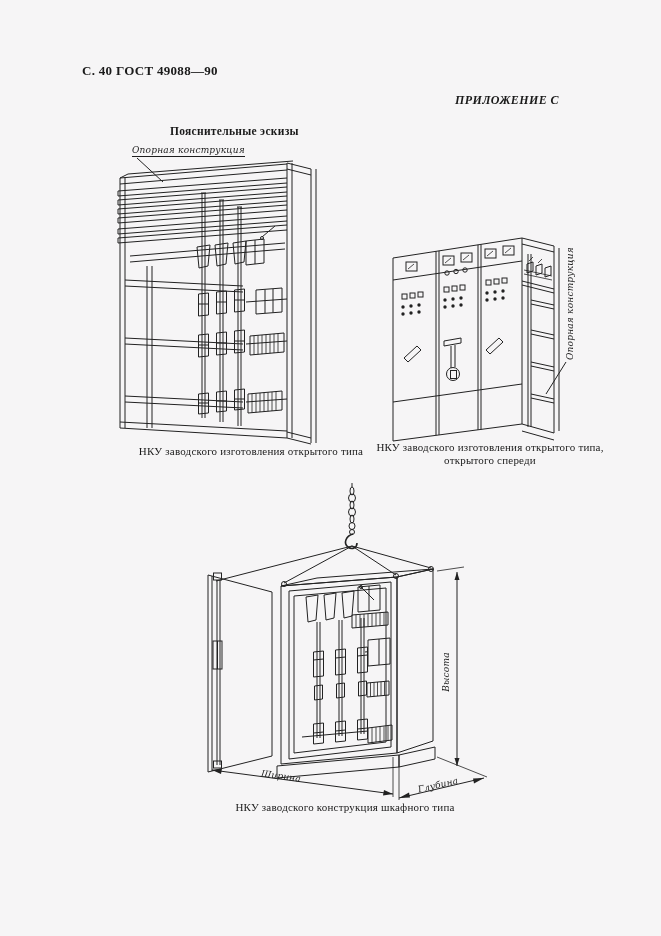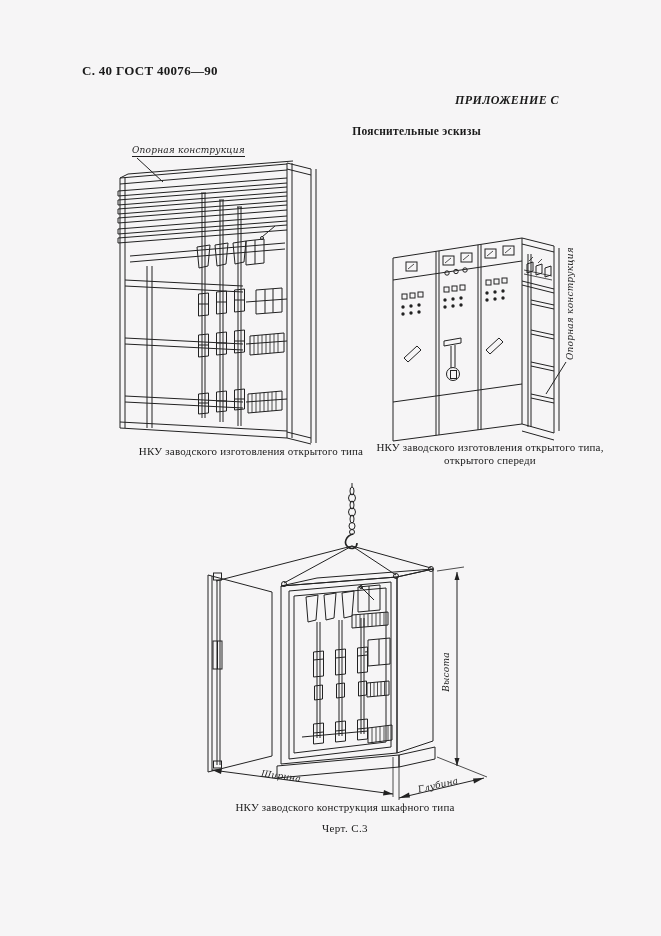--- a/index.html
+++ b/index.html
@@ -16,22 +16,22 @@
   .page-header {
     left: 82px; top: 63px;
     font-size: 13px; font-weight: bold; letter-spacing: 0.3px;
   }
   .annex {
     left: 455px; top: 93px; width: 160px;
     text-align: left;
     font-size: 12px; font-style: italic; font-weight: 600; letter-spacing: 0.4px;
   }
   .doc-title {
-    left: 181px; top: 125px; width: 300px;
-    text-align: right;
+    left: 170px; top: 125px; width: 300px;
+    text-align: left;
     font-size: 11.5px; font-weight: bold; letter-spacing: 0.3px;
   }
   .caption {
     text-align: center;
     font-size: 11px; letter-spacing: 0.2px;
     line-height: 13px;
   }
   .fig-number { text-align: center; font-size: 11px; letter-spacing: 0.4px; }
   .hand {
     font-family: "DejaVu Serif", serif;
@@ -54,21 +54,21 @@
   svg.drawing { position: absolute; }
   svg.drawing * { stroke: #222; fill: none; stroke-width: 1; }
   svg.drawing .fill { fill: #222; stroke: none; }
   svg.drawing .thin { stroke-width: 0.8; }
 </style>
 </head>
 <body>
 
 <div class="page">
 
-  <div class="abs page-header">С. 40 ГОСТ 40076—90</div>
+  <div class="abs page-header">С. 40 ГОСТ 49088—90</div>
   <div class="abs annex">ПРИЛОЖЕНИЕ С</div>
   <div class="abs doc-title">Пояснительные эскизы</div>
 
   <div class="abs hand callout-c1">Опорная конструкция</div>
 
   <svg class="drawing" style="left:100px; top:145px;" width="245" height="310" viewBox="100 145 245 310">
 
     <path d="M137,158 L163,182"></path>
 
     <g>
@@ -322,15 +322,14 @@
       <polygon class="fill" points="484,778 474,783.5 473,778.5"></polygon>
       <path class="thin" d="M399,767 V800"></path>
     </g>
   </svg>
 
   <div class="abs hand vlabel dim-height">Высота</div>
   <div class="abs hand dim-width">Ширина</div>
   <div class="abs hand dim-depth">Глубина</div>
 
   <div class="abs caption" style="left:195px; top:801px; width:300px;">НКУ заводского конструкция шкафного типа</div>
-  <div class="abs fig-number" style="left:195px; top:822px; width:300px;">Черт. С.3</div>
 
 </div>
 
 </body></html>

